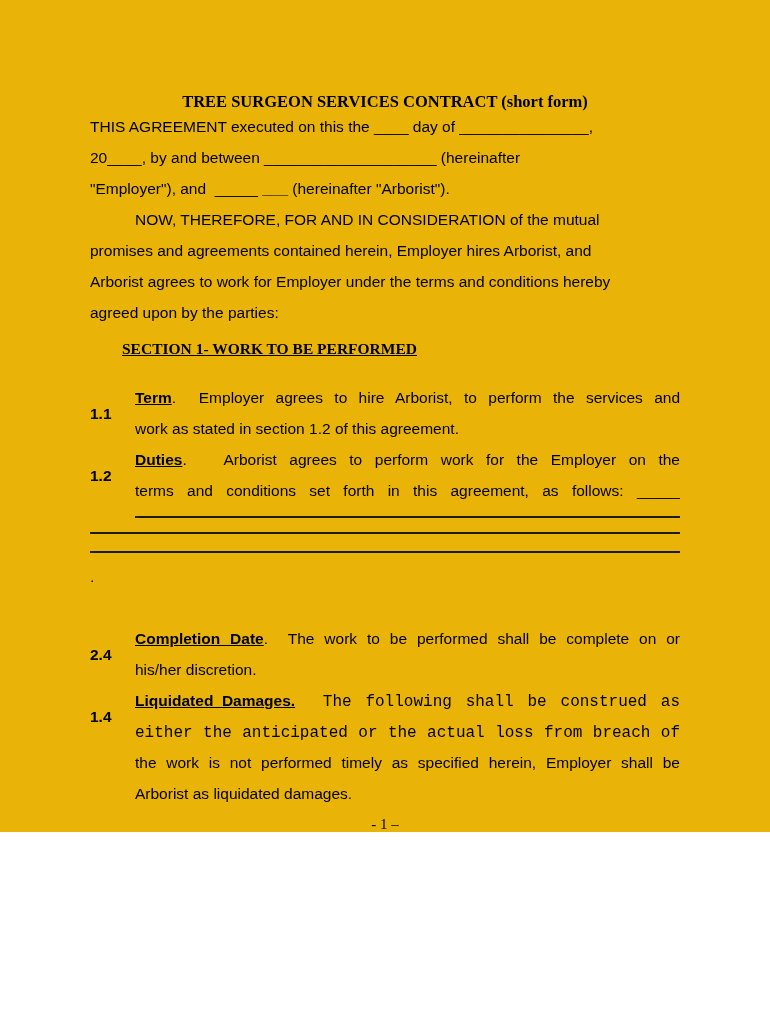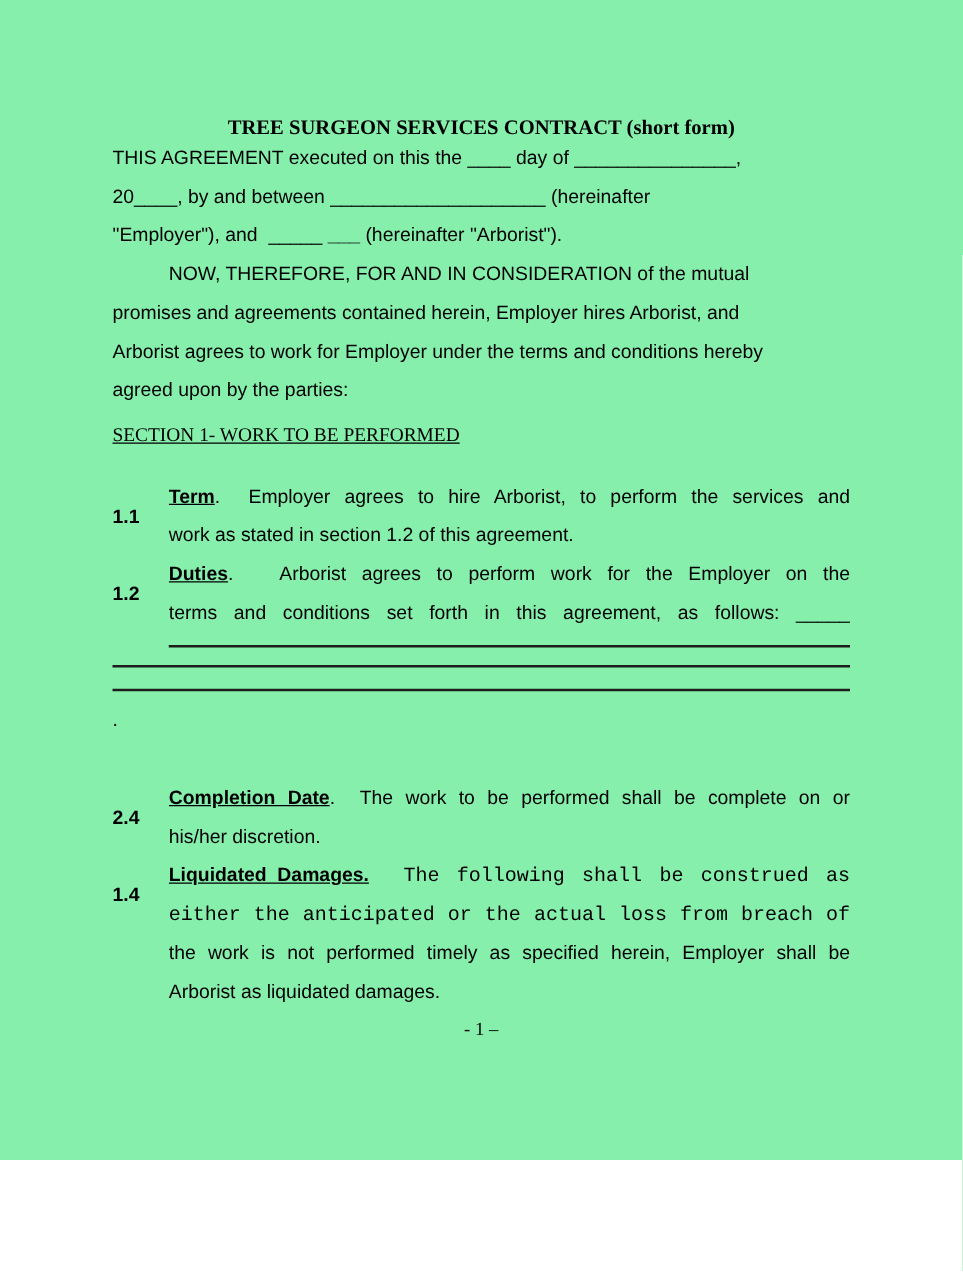--- a/index.html
+++ b/index.html
@@ -1,20 +1,20 @@
 <!DOCTYPE html>
 <html><head>
 <meta charset="utf-8">
 <style>
   html, body { margin: 0; padding: 0; background: #ffffff; }
   .page {
     position: relative;
     width: 770px;
-    height: 928px;
-    background: #86efac;
+    height: 832px;
+    background: #eab308;
     color: #000000;
     font-family: "Liberation Sans", "DejaVu Sans", sans-serif;
     font-size: 15.5px;
     overflow: hidden;
   }
   .content { padding: 0 90px; }
   .title {
     margin-top: 93px;
     text-align: center;
     font-family: "Liberation Serif", "DejaVu Serif", serif;
@@ -24,23 +24,24 @@
   }
   .para { margin: 0; }
   .line { line-height: 31px; height: 31px; white-space: nowrap; }
   .just { text-align: justify; text-align-last: justify; white-space: normal; overflow: hidden; }
   .intro { }
   .first-indent { text-indent: 45px; }
   .sec-heading {
     margin-top: 5px;
     line-height: 31px; height: 31px;
     font-family: "Liberation Serif", "DejaVu Serif", serif;
-    font-weight: normal;
+    font-weight: bold;
     font-size: 15.5px;
     text-decoration: underline;
+    margin-left: 32px;
   }
   .clause { position: relative; padding-left: 45px; }
   .clause-first { margin-top: 18px; }
   .clause-13 { margin-top: 31px; }
   .num { position: absolute; left: 0; top: 16px; font-weight: bold; line-height: 31px; }
   .lbl { font-weight: bold; text-decoration: underline; }
   .serif { font-family: Liberation Mono, monospace; font-size: 16px; }
   .bold { font-weight: bold; }
   .blank { letter-spacing: 0; }
   .rule { height: 0; border-top: 2px solid #1c1c1c; }

